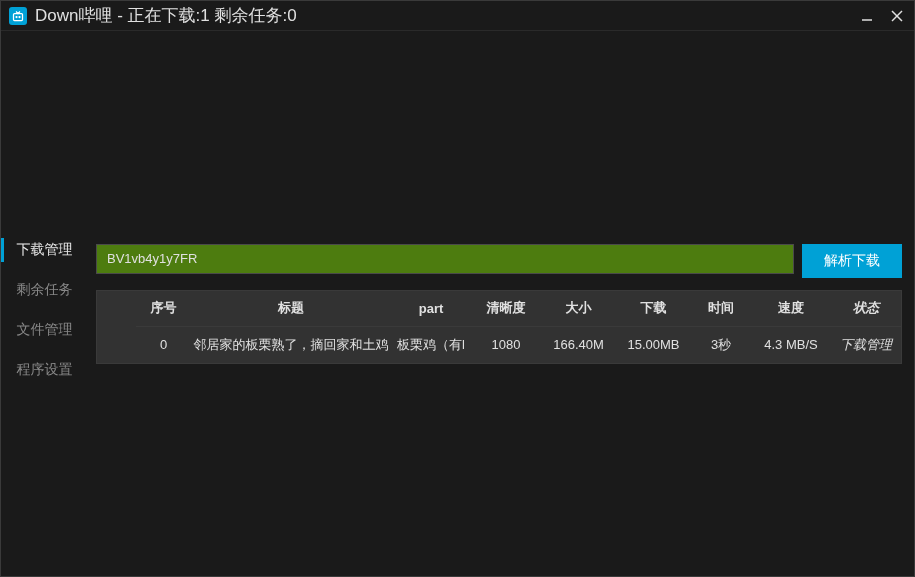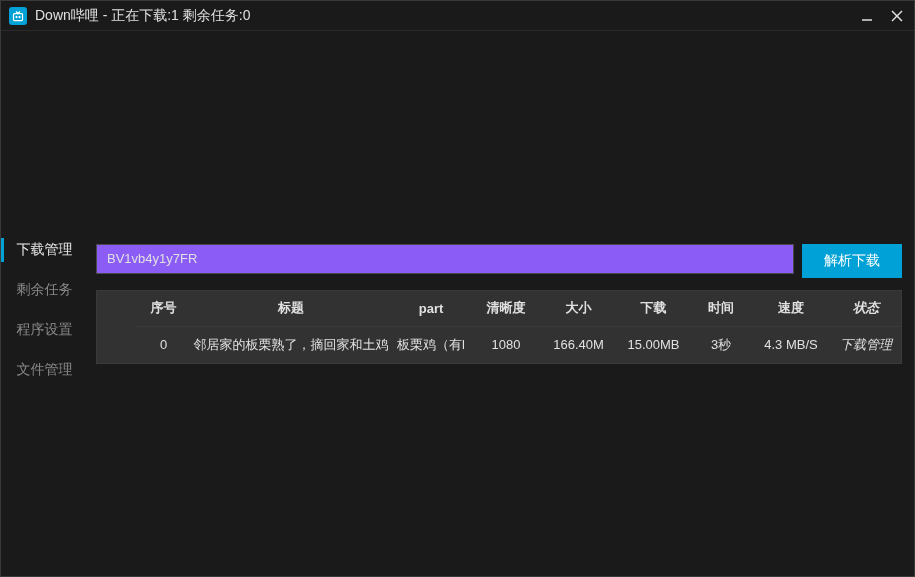--- a/index.html
+++ b/index.html
@@ -32,21 +32,21 @@
       display: flex;
       align-items: center;
       justify-content: center;
       margin-right: 8px;
     }
     .app-icon svg {
       width: 12px;
       height: 12px;
     }
     .titlebar-text {
-      font-size: 14px;
+      font-size: 17px;
       color: #e0e0e0;
       flex: 1;
     }
     .titlebar-controls {
       display: flex;
       gap: 12px;
       align-items: center;
     }
     .titlebar-btn {
       width: 18px;
@@ -97,21 +97,21 @@
       flex-direction: column;
     }
     .input-row {
       display: flex;
       gap: 8px;
       margin-bottom: 12px;
     }
     .url-input {
       flex: 1;
       height: 30px;
-      background: #8b5cf6;
+      background: #4d7c0f;
       border: 1px solid #4a4a4a;
       color: #e0e0e0;
       padding: 6px 10px;
       font-size: 13px;
       outline: none;
     }
     .parse-btn {
       width: 100px;
       height: 34px;
       background: #00a1d6;
@@ -184,24 +184,24 @@
 
 <div class="main-container">
   <div class="sidebar">
     <div class="sidebar-item active">
       <span>下载管理</span>
     </div>
     <div class="sidebar-item">
       <span>剩余任务</span>
     </div>
     <div class="sidebar-item">
+      <span>文件管理</span>
+    </div>
+    <div class="sidebar-item">
       <span>程序设置</span>
-    </div>
-    <div class="sidebar-item">
-      <span>文件管理</span>
     </div>
   </div>
 
   <div class="content">
     <div class="input-row">
       <input type="text" class="url-input" value="BV1vb4y1y7FR" style="">
       <button class="parse-btn">解析下载</button>
     </div>
 
     <div class="table-container">

